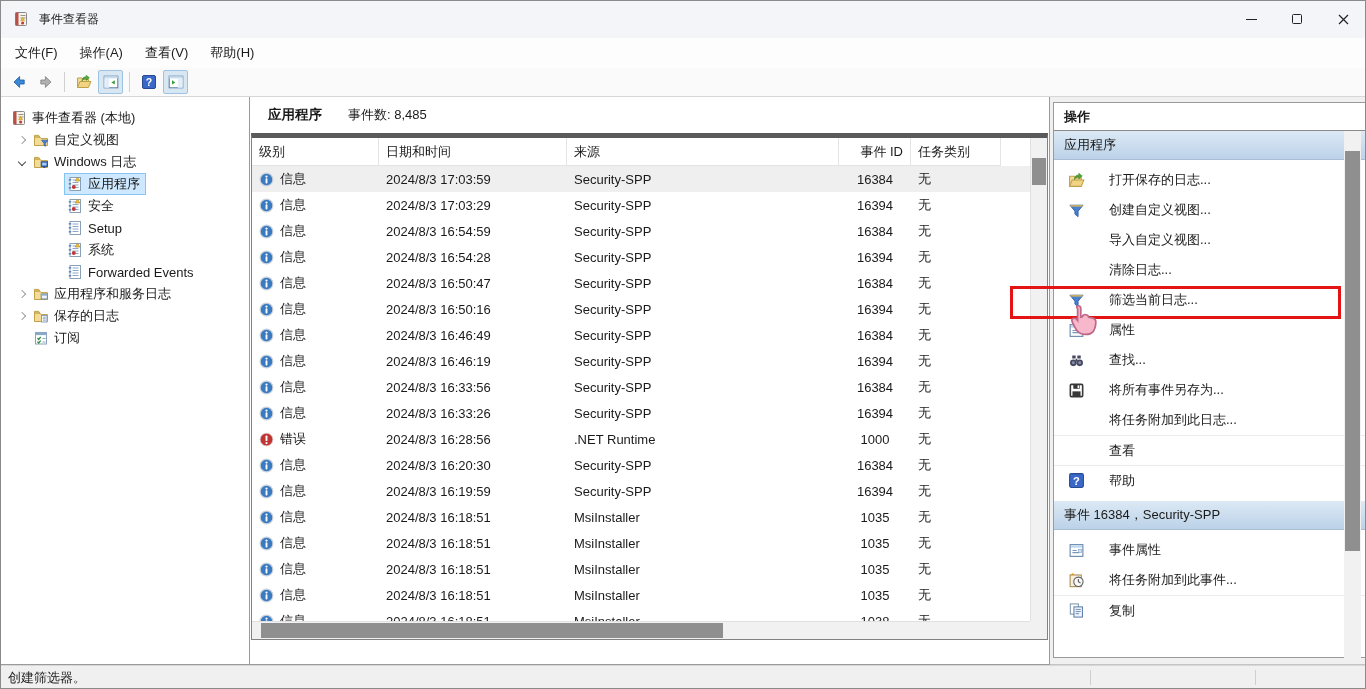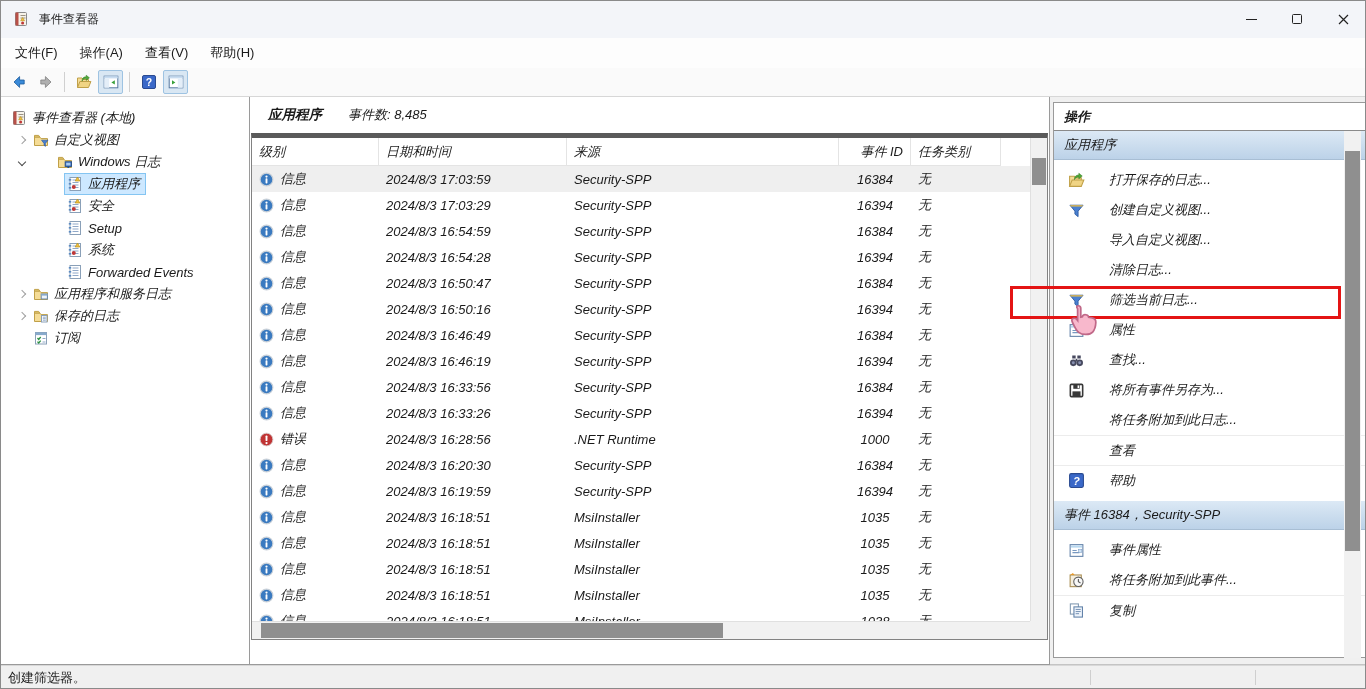--- a/index.html
+++ b/index.html
@@ -27,21 +27,21 @@
 
 
 .toolbar { height:29px; background:#fafafa; border-bottom:1px solid #d7d7d7; display:flex; align-items:center; padding-left:6px; gap:2px; }
 .tb-btn { width:25px; height:24px; display:flex; align-items:center; justify-content:center; border:1px solid transparent; border-radius:2px; }
 .tb-btn.active { background:#d9e7f3; border-color:#9ec3e2; }
 .tb-sep { width:1px; height:20px; background:#d0d0d0; margin:0 4px; }
 .ic { width:16px; height:16px; flex:none; display:inline-block; }
 .ic svg { width:100%; height:100%; display:block; }
 
 
-.content { display:flex; height:568px;font-style:italic; }
+.content { display:flex; height:568px; }
 
 
 .tree-panel { width:250px; background:#fff; border-right:1px solid #9a9a9a; border-bottom:1px solid #9a9a9a; padding-top:10px; overflow:hidden; }
 .tree-item { height:22px; display:flex; align-items:center; white-space:nowrap; }
 .chev-box { width:16px; display:flex; justify-content:center; align-items:center; flex:none; }
 .chev { display:inline-block; width:6px; height:6px; border-right:1.4px solid #a0a0a0; border-bottom:1.4px solid #a0a0a0; }
 .chev.right { transform: rotate(-45deg); }
 .chev.down { transform: rotate(45deg); border-color:#4a4a4a; }
 .node { display:flex; align-items:center; gap:5px; padding:1px 5px 1px 2px; border:1px solid transparent; }
 .node.selected { background:#cde8ff; border-color:#84c5f2; }
@@ -210,21 +210,21 @@
           <span class="ic">
             <svg viewBox="0 0 16 16">
               <path d="M1.5 5h5.2l1.4 1.6h6.4v6.9H1.5z" fill="#f5dc96" stroke="#c0a048"></path>
               <path d="M1.5 5V3.4h4.2l1 1.6z" fill="#eccf7c" stroke="#c0a048"></path>
               <path d="M8.5 8.2h6.5l-2.6 3.2v3l-1.4-1.2v-1.8z" fill="#4a80d0" stroke="#2a58a0" stroke-width=".6"></path>
             </svg>
           </span>
           <span>自定义视图</span>
         </span>
       </div>
-      <div class="tree-item" style="padding-left: 14px; gap: 24px;">
+      <div class="tree-item" style="padding-left: 14px;">
         <span class="chev-box">
           <span class="chev down"></span>
         </span>
         <span class="node">
           <span class="ic">
             <svg viewBox="0 0 16 16">
               <path d="M1.5 5h5.2l1.4 1.6h6.4v6.9H1.5z" fill="#f5dc96" stroke="#c0a048"></path>
               <path d="M1.5 5V3.4h4.2l1 1.6z" fill="#eccf7c" stroke="#c0a048"></path>
               <rect x="8.2" y="7.8" width="6.2" height="4.6" fill="#4a78c8" stroke="#24508e"></rect>
               <rect x="9.2" y="8.8" width="4.2" height="2.6" fill="#a8ccf0"></rect>

